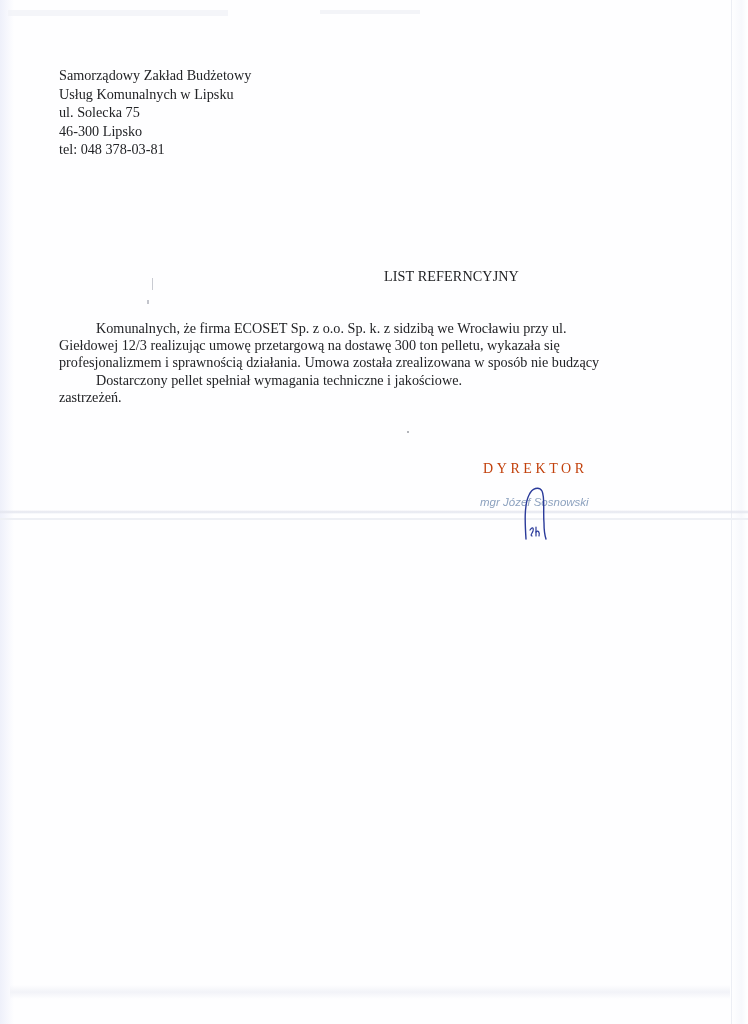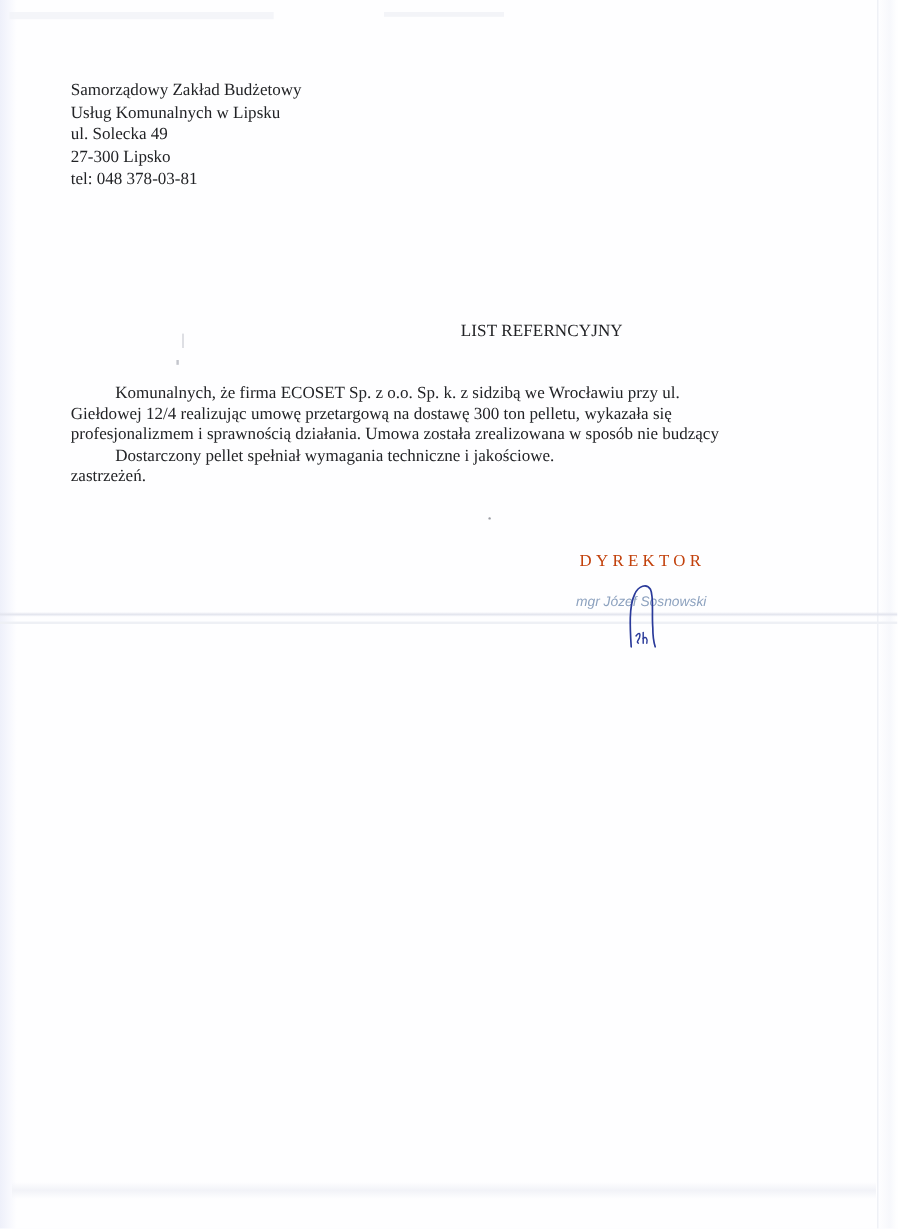--- a/index.html
+++ b/index.html
@@ -129,30 +129,30 @@
   <div class="bleed-bottom"></div>
   <div class="fold"></div>
   <div class="fold2"></div>
   <div class="scratch"></div>
   <div class="scratch2"></div>
   <div class="speck" style="left:407px; top:431px;"></div>
 
   <div class="sender">
     <div>Samorządowy Zakład Budżetowy</div>
     <div>Usług Komunalnych w Lipsku</div>
-    <div>ul. Solecka 49</div>
-    <div>27-300 Lipsko</div>
+    <div>ul. Solecka 75</div>
+    <div>46-300 Lipsko</div>
     <div>tel: 048 378-03-81</div>
   </div>
 
   <div class="title">LIST REFERNCYJNY</div>
 
   <div class="body-text">
     <div class="line indent">Komunalnych, że firma ECOSET Sp. z o.o. Sp. k. z sidzibą we Wrocławiu przy ul.</div>
-    <div class="line">Giełdowej 12/4 realizując umowę przetargową na dostawę 300 ton pelletu, wykazała się</div>
+    <div class="line">Giełdowej 12/3 realizując umowę przetargową na dostawę 300 ton pelletu, wykazała się</div>
     <div class="line">profesjonalizmem i sprawnością działania. Umowa została zrealizowana w sposób nie budzący</div>
     <div class="line indent">Dostarczony pellet spełniał wymagania techniczne i jakościowe.</div>
     <div class="line">zastrzeżeń.</div>
   </div>
 
   <div class="stamp-title">DYREKTOR</div>
   <div class="stamp-name">mgr Józef Sosnowski</div>
 
   <svg class="signature" viewBox="0 0 40 60" xmlns="http://www.w3.org/2000/svg">
     <path d="M6 56 C5 40, 4 22, 9 12 C12 5, 19 3, 22 8 C25 14, 23 28, 24 40 C24 48, 25 53, 26 56" fill="none" stroke="#2a3a9a" stroke-width="1.4" stroke-linecap="round"></path>

